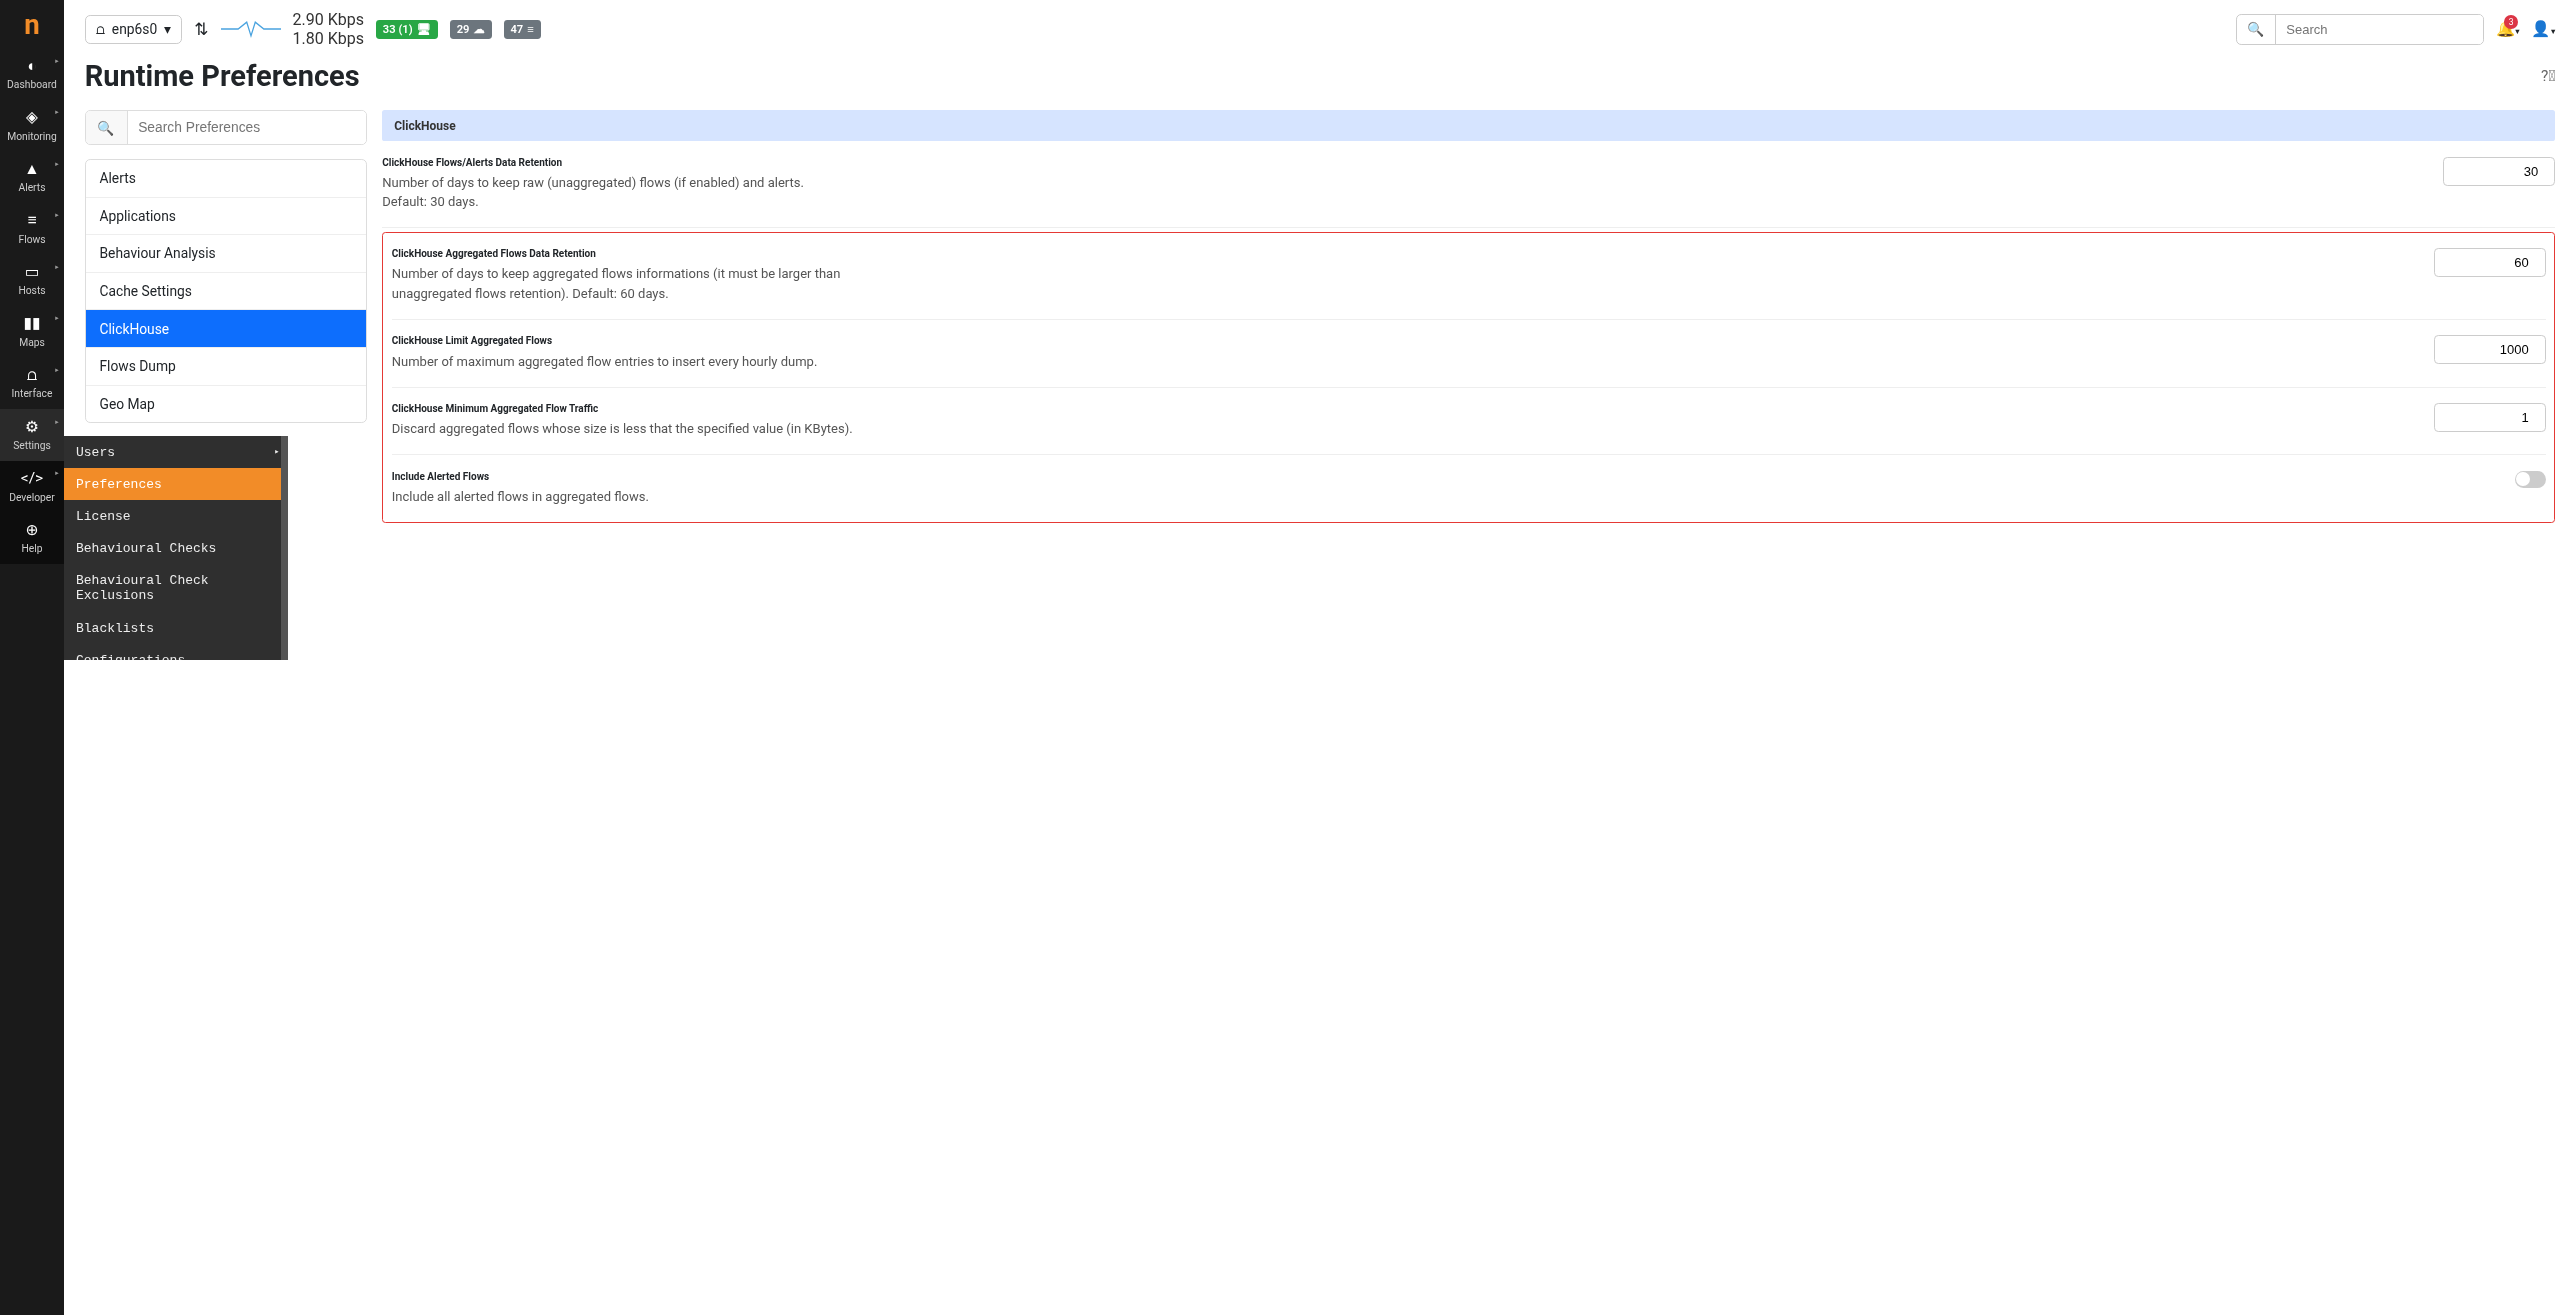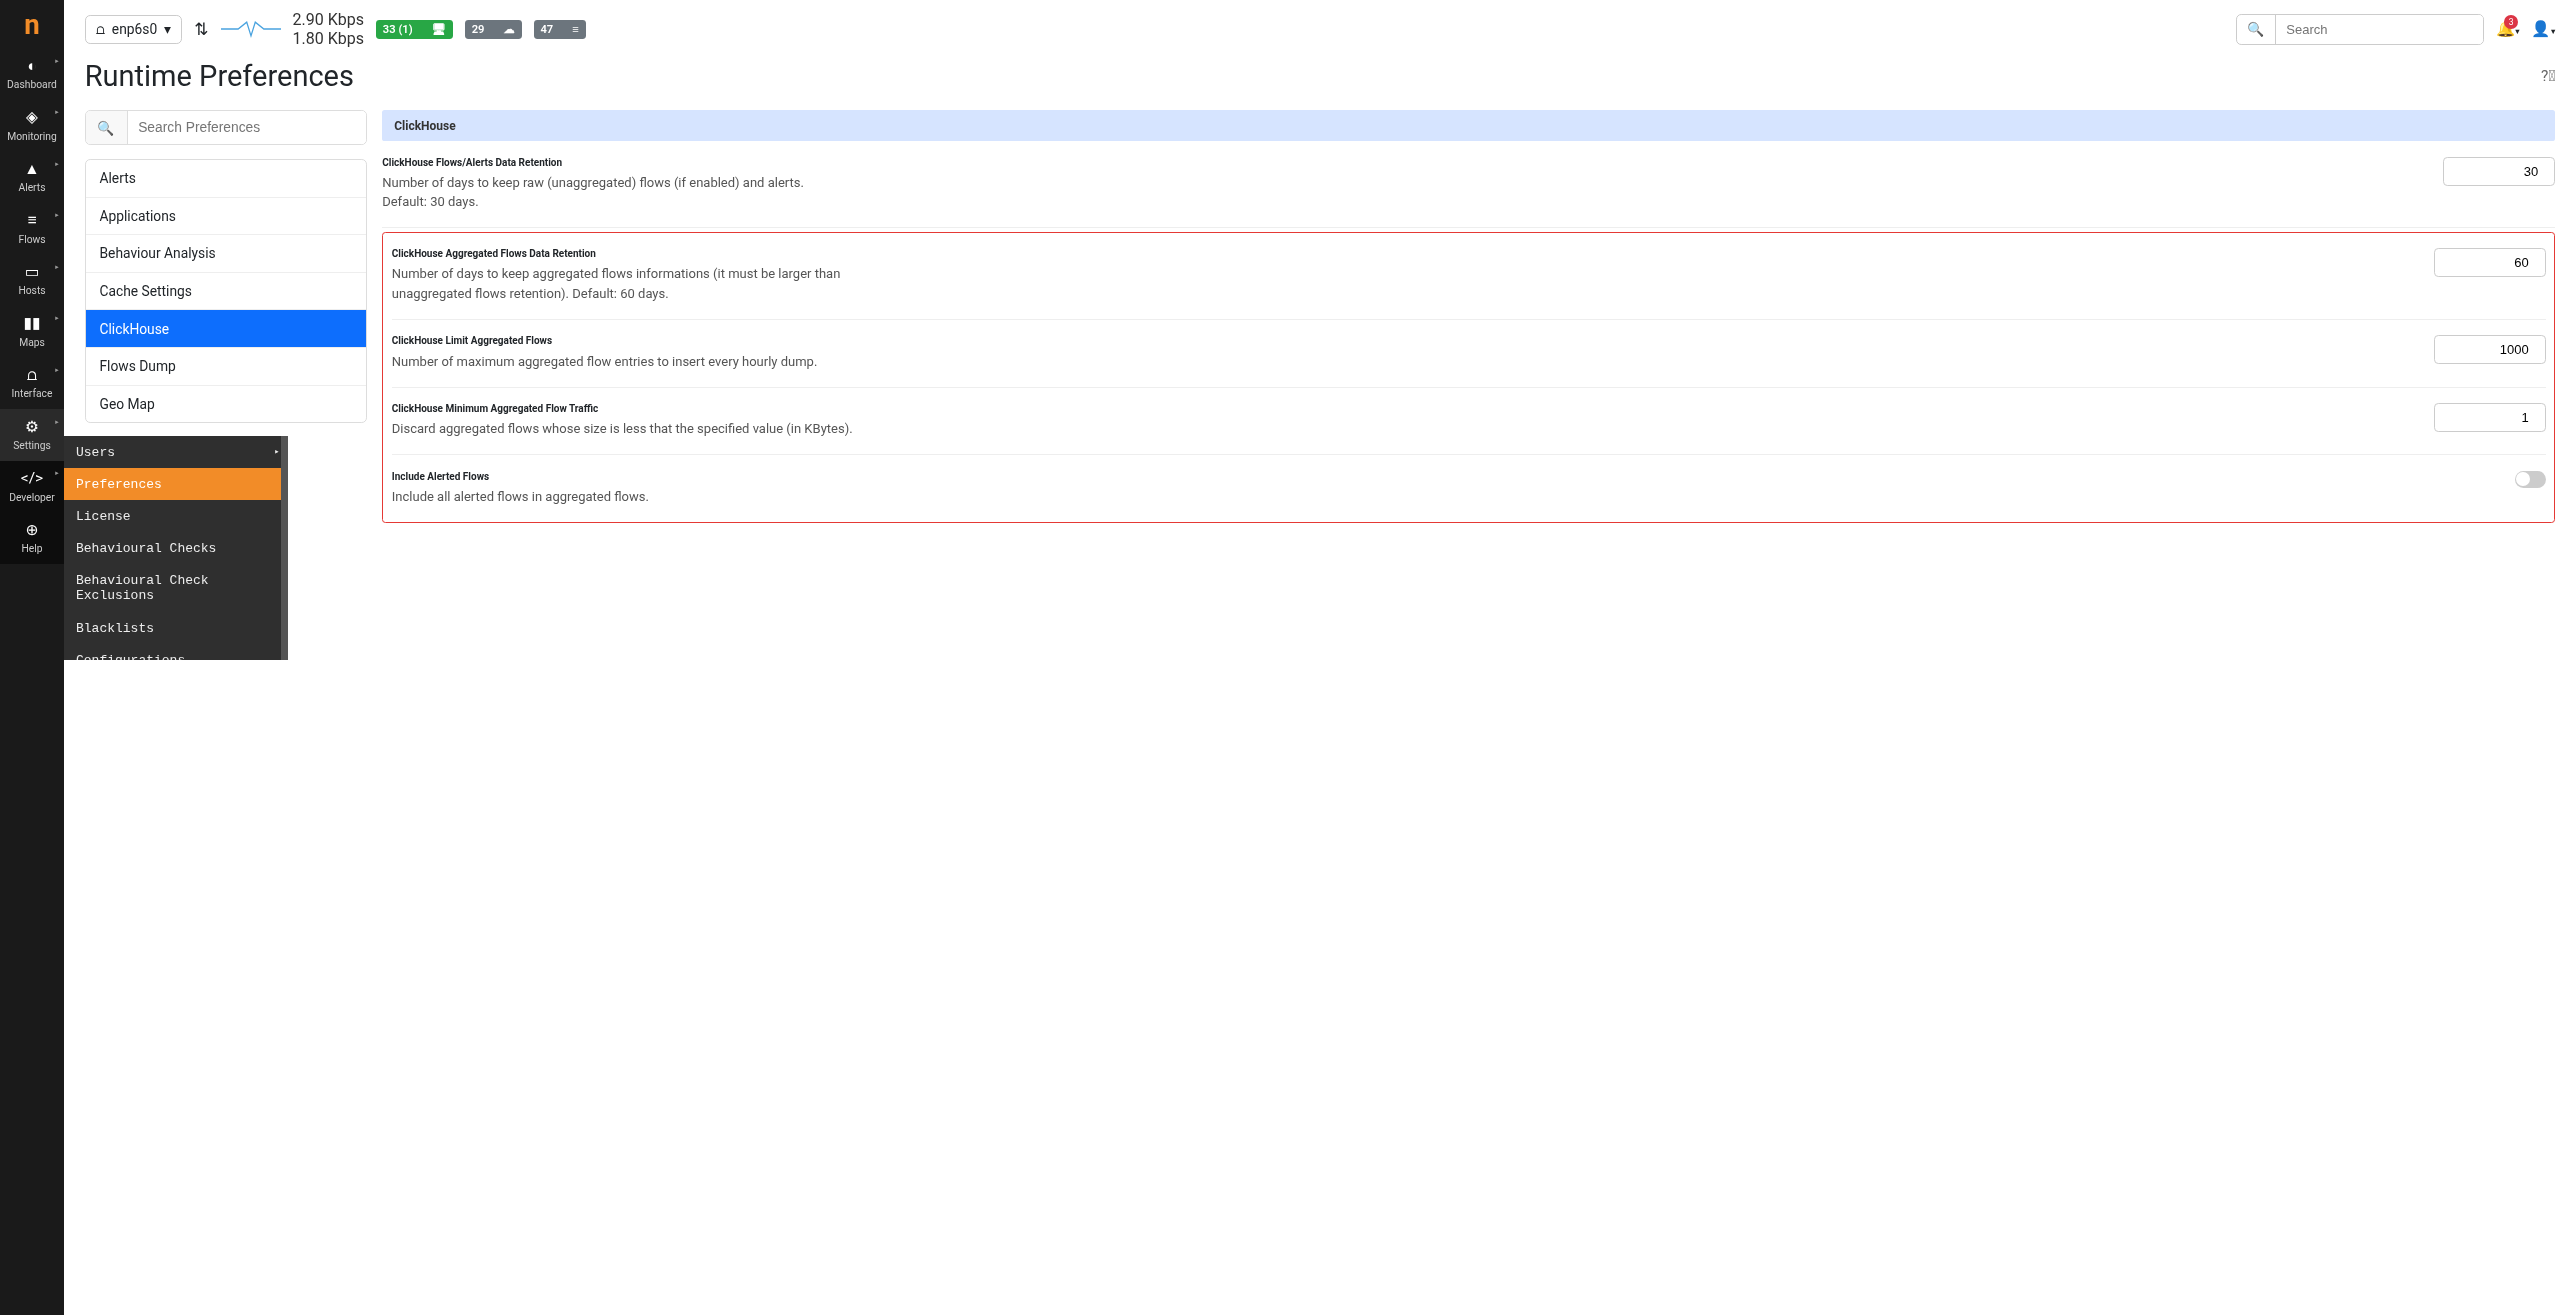--- a/index.html
+++ b/index.html
@@ -19,34 +19,34 @@
 .submenu-item.active { background: #f28c28; color: #fff; }
 .submenu-item .caret-r { position: absolute; right: 8.6px; top: 10.3px; font-size: 8.6px; }
 .submenu-scroll { position: absolute; right: 0; top: 0; bottom: 0; width: 6.9px; background: #555; }
 
 .main { margin-left: 64px; }
 .topbar { display: flex; align-items: center; padding: 10.3px 20.7px; gap: 12px; }
 .iface-sel { display: flex; align-items: center; border: 0.9px solid #ccc; border-radius: 5.2px; padding: 5.2px 10.3px; gap: 6.9px; cursor: pointer; }
 .updown { font-size: 17px; }
 .spark { width: 60px; height: 24px; }
 .rates { font-size: 16px; line-height: 1.2; color: #333; }
-.badge { display: inline-flex; align-items: center; gap: 19px; padding: 2.6px 6.9px; border-radius: 3.4px; font-size: 11.2px; font-weight: 600; color: #fff; }
+.badge { display: inline-flex; align-items: center; gap: 4px; padding: 2.6px 6.9px; border-radius: 3.4px; font-size: 11.2px; font-weight: 600; color: #fff; }
 .badge.green { background: #28a745; }
 .badge.grey { background: #6c757d; }
 .badge.grey2 { background: #6c757d; }
 .spacer { flex: 1; }
 .search-wrap { display: flex; align-items: center; border: 0.9px solid #ccc; border-radius: 5.2px; overflow: hidden; }
 .search-wrap .sbtn { padding: 6.9px 10.3px; border-right: 0.9px solid #ccc; cursor: pointer; }
 .search-wrap input { border: none; padding: 6.9px 10.3px; font-size: 13px; width: 207px; outline: none; }
 .notif { position: relative; cursor: pointer; font-size: 15.5px; }
 .notif .count { position: absolute; top: -5.2px; right: 1.7px; background: #dc3545; color: #fff; border-radius: 50%; font-size: 8.6px; width: 13.8px; height: 13.8px; display: flex; align-items: center; justify-content: center; }
 .user-menu { cursor: pointer; font-size: 15.5px; }
 
 .page-head { display: flex; align-items: center; padding: 0 20.7px 17px 20.7px; }
-.page-head h1 { font-size: 29px; font-weight: 400; }
+.page-head h1 { font-size: 29px; font-weight: 700; }
 .help-ico { margin-left: auto; color: #666; font-size: 15.5px; cursor: pointer; }
 
 .content { display: flex; padding: 0 20.7px; gap: 15.5px; }
 .leftcol { width: 282px; flex-shrink: 0; }
 .pref-search { display: flex; border: 0.9px solid #ddd; border-radius: 5.2px; overflow: hidden; margin-bottom: 13.8px; }
 .pref-search .sico { padding: 8.6px 12px; border-right: 0.9px solid #ddd; background: #f8f8f8; }
 .pref-search input { border: none; padding: 8.6px 10.3px; font-size: 13.8px; flex: 1; outline: none; }
 
 .cat-list { border: 0.9px solid #ddd; border-radius: 5.2px; overflow: hidden; }
 .cat-item { padding: 10.3px 13.8px; font-size: 13.8px; border-bottom: 0.9px solid #eee; cursor: pointer; }

